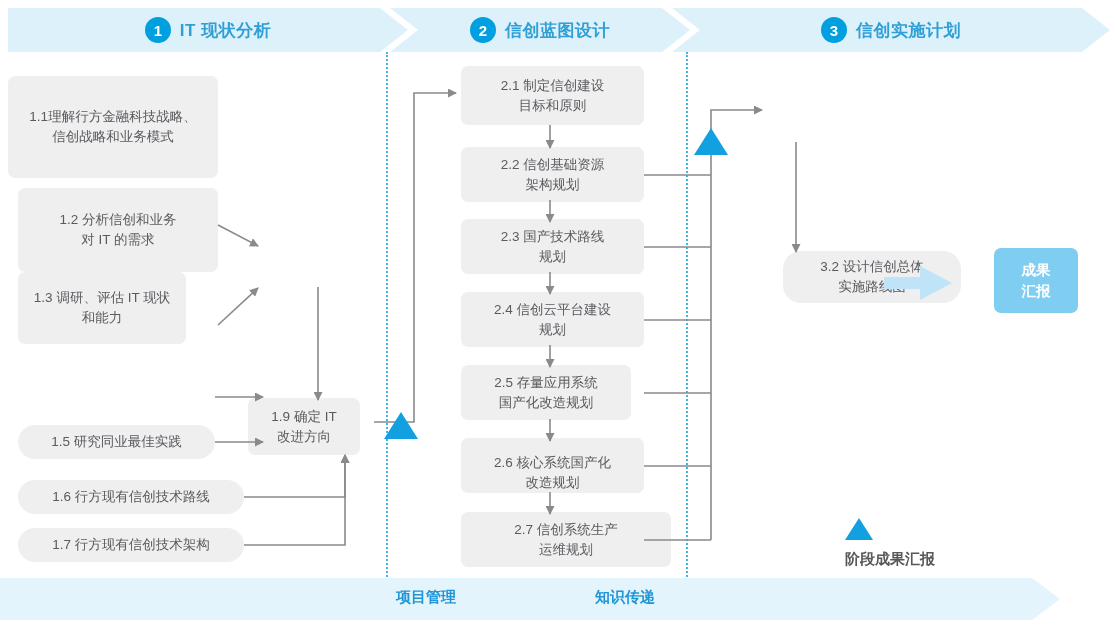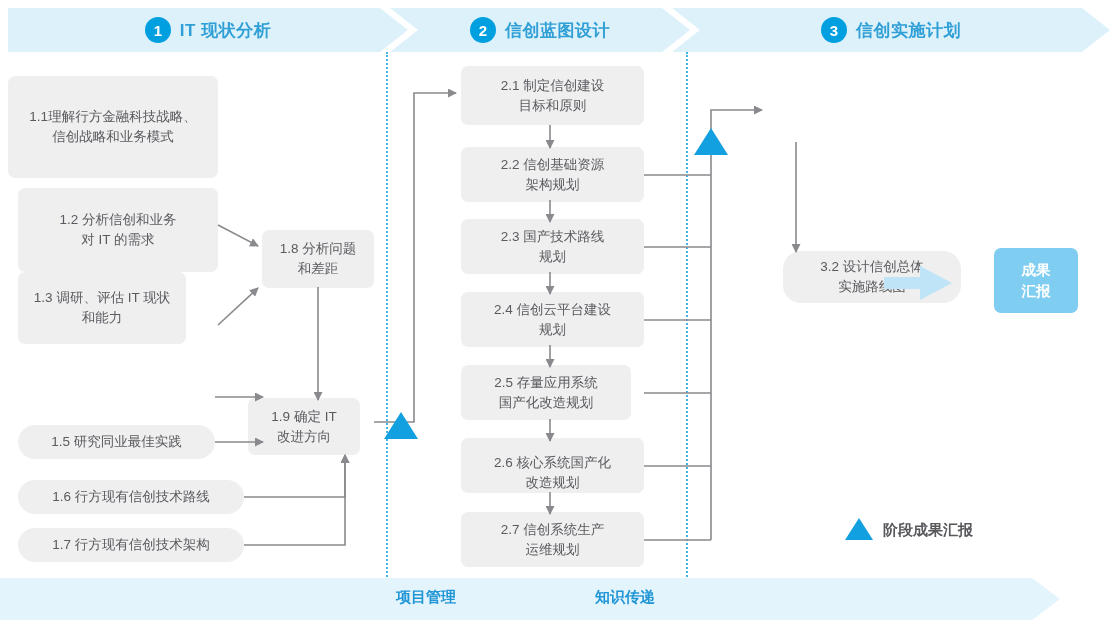--- a/index.html
+++ b/index.html
@@ -32,21 +32,21 @@
      text-align:center;color:#5a5a5f;font-size:13.5px;line-height:20px;
      padding:0 8px;box-sizing:border-box;}
   .node span{display:block;}
 
   .result-node{position:absolute;background:#7fcdf1;border-radius:7px;
      display:flex;align-items:center;justify-content:center;text-align:center;
      color:#ffffff;font-size:14.5px;font-weight:bold;line-height:21px;}
 
   
   .legend{position:absolute;left:845px;top:518px;display:flex;
-     align-items:flex-end;gap:10px;}
+     align-items:flex-start;gap:10px;flex-direction:column;}
   .legend-tri{width:0;height:0;border-left:14px solid transparent;
      border-right:14px solid transparent;border-bottom:22px solid #13a0e0;}
   .legend-label{color:#57575c;font-size:15px;font-weight:bold;
      white-space:nowrap;}
 
   
   .milestone{position:absolute;width:0;height:0;
      border-left:17px solid transparent;border-right:17px solid transparent;
      border-bottom:27px solid #13a0e0;z-index:6;}
 
@@ -158,23 +158,20 @@
   </div>
   <div class="node" style="left:18px;top:425px;width:197px;height:34px;border-radius:17px;">
     <span>1.5 研究同业最佳实践</span>
   </div>
   <div class="node" style="left:18px;top:480px;width:226px;height:34px;border-radius:17px;">
     <span>1.6 行方现有信创技术路线</span>
   </div>
   <div class="node" style="left:18px;top:528px;width:226px;height:34px;border-radius:17px;">
     <span>1.7 行方现有信创技术架构</span>
   </div>
-  <div class="node" style="left:262px;top:230px;width:112px;height:58px;">
-    <span>1.8 分析问题<br>和差距</span>
-  </div>
   <div class="node" style="left:248px;top:398px;width:112px;height:57px;">
     <span>1.9 确定 IT<br>改进方向</span>
   </div>
 
   <div class="node" style="left:461px;top:66px;width:183px;height:59px;">
     <span>2.1 制定信创建设<br>目标和原则</span>
   </div>
   <div class="node" style="left:461px;top:147px;width:183px;height:55px;">
     <span>2.2 信创基础资源<br>架构规划</span>
   </div>
@@ -183,21 +180,21 @@
   </div>
   <div class="node" style="left:461px;top:292px;width:183px;height:55px;">
     <span>2.4 信创云平台建设<br>规划</span>
   </div>
   <div class="node" style="left:461px;top:365px;width:170px;height:55px;">
     <span>2.5 存量应用系统<br>国产化改造规划</span>
   </div>
   <div class="node" style="left:461px;top:438px;width:183px;height:55px;align-items:flex-end;">
     <span>2.6 核心系统国产化<br>改造规划</span>
   </div>
-  <div class="node" style="left:461px;top:512px;width:183px;height:55px;">
+  <div class="node" style="left:461px;top:512px;width:210px;height:55px;">
     <span>2.7 信创系统生产<br>运维规划</span>
   </div>
 
   <div class="node" style="left:783px;top:251px;width:178px;height:52px;border-radius:18px;">
     <span>3.2 设计信创总体<br>实施路线图</span>
   </div>
   <div class="result-node" style="left:994px;top:248px;width:84px;height:65px;">
     <span>成果<br>汇报</span>
   </div>
 

